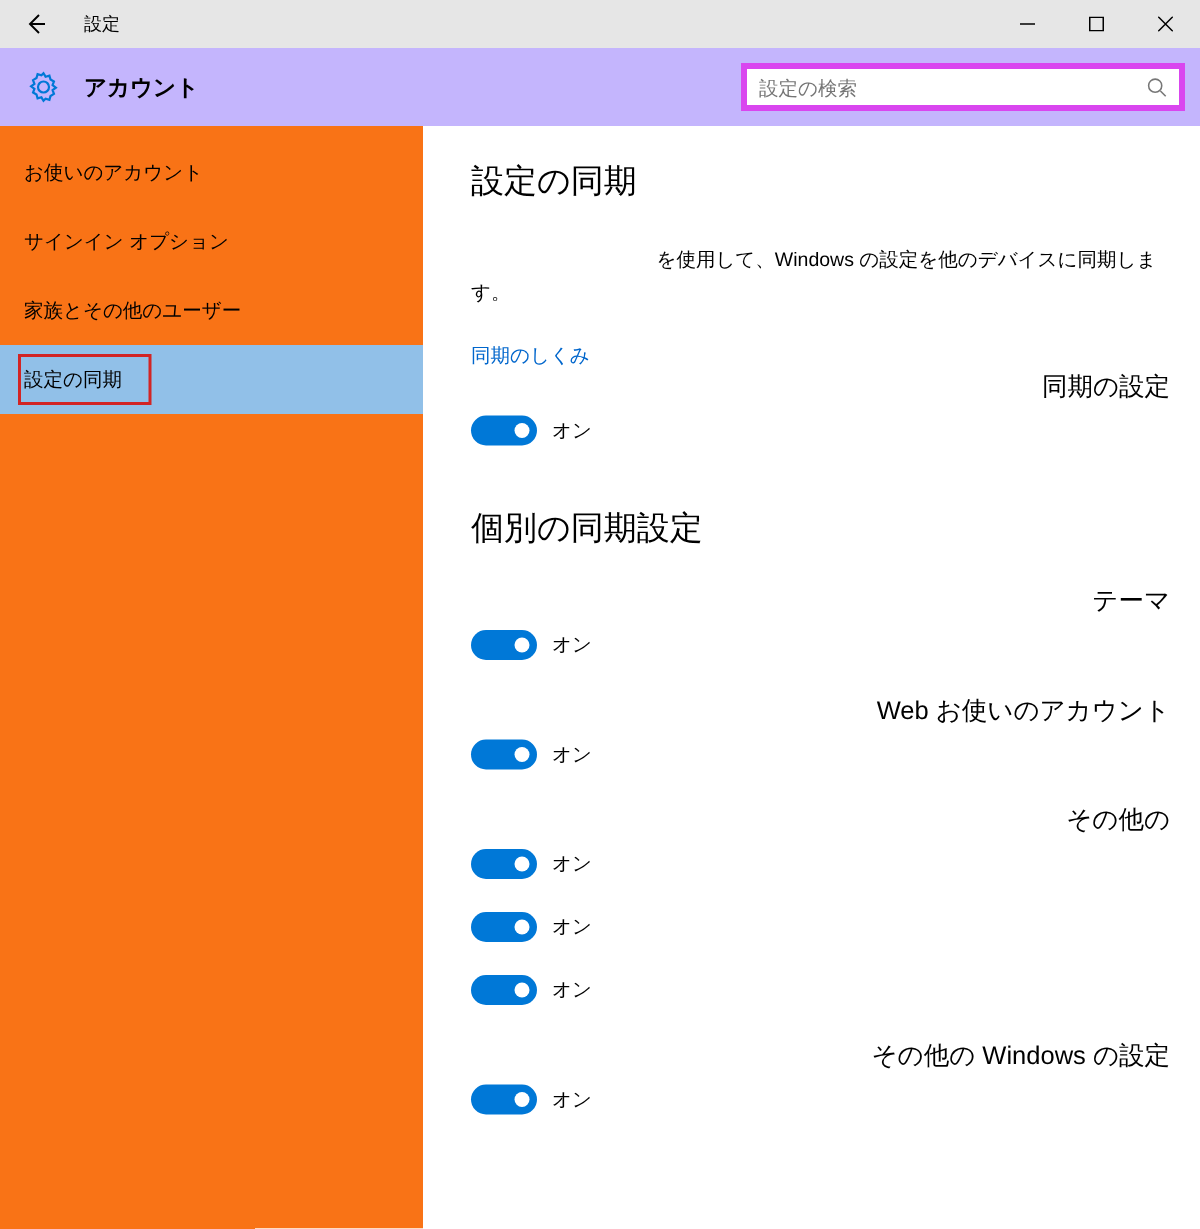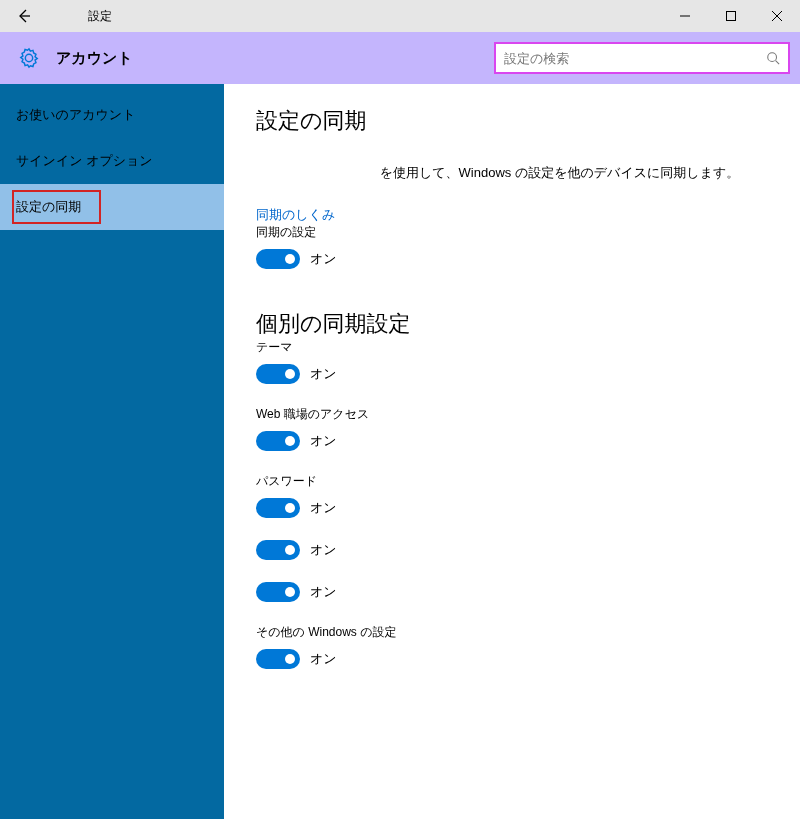--- a/index.html
+++ b/index.html
@@ -24,21 +24,20 @@
       display: flex;
       align-items: center;
       justify-content: center;
       height: 100%;
       cursor: pointer;
     }
     .titlebar .title {
       flex: 0 0 auto;
       padding-left: 8px;
       font-size: 12px;
-      margin-left: 32px;
     }
     .titlebar .spacer { flex: 1; }
     .titlebar .winbtn {
       width: 46px;
       height: 100%;
       display: flex;
       align-items: center;
       justify-content: center;
       cursor: pointer;
     }
@@ -57,21 +56,21 @@
     }
     .header .page-title {
       font-size: 15px;
       font-weight: 600;
       padding-left: 10px;
     }
     .header .spacer { flex: 1; }
     .searchbox {
       width: 296px;
       height: 32px;
-      border: 2px solid #d946ef;
+      border: 4px solid #d946ef;
       background: #fff;
       display: flex;
       align-items: center;
       padding: 0 8px;
     }
     .searchbox input {
       flex: 1;
       border: none;
       outline: none;
       font-size: 13px;
@@ -80,22 +79,22 @@
       background: transparent;
     }
     .searchbox .search-icon {
       color: #666;
     }
     .body {
       display: flex;
       height: calc(819px - 84px);
     }
     .sidebar {
-      width: 224px;
-      background: #0369a1;
+      width: 282px;
+      background: #f97316;
       padding-top: 8px;
     }
     .sidebar-item {
       height: 46px;
       display: flex;
       align-items: center;
       padding-left: 16px;
       font-size: 13px;
       cursor: pointer;
     }
@@ -114,35 +113,37 @@
     }
     .main h1 {
       font-size: 22px;
       font-weight: 400;
       margin-bottom: 26px;
     }
     .main h2 {
       font-size: 22px;
       font-weight: 400;
       margin-top: 40px;
+      margin-bottom: 22px;
     }
     .desc {
       font-size: 13px;
       margin-bottom: 22px;
       line-height: 1.7;
     }
     .link {
       color: #0066cc;
       font-size: 13px;
       cursor: pointer;
       display: inline-block;
     }
     .setting-label {
-      font-size: 12px;
+      font-size: 17px;
       margin-bottom: 8px;
+      text-align: right;
     }
     .setting-block {
       margin-bottom: 22px;
     }
     .toggle-row {
       display: flex;
       align-items: center;
       gap: 10px;
     }
     .toggle {
@@ -221,20 +222,23 @@
 </div>
 
 <div class="body">
   <div class="sidebar">
     <div class="sidebar-item">
       <span>お使いのアカウント</span>
     </div>
     <div class="sidebar-item">
       <span>サインイン オプション</span>
     </div>
+    <div class="sidebar-item">
+      <span>家族とその他のユーザー</span>
+    </div>
     <div class="sidebar-item selected">
       <span class="highlight-box">
         <span>設定の同期</span>
       </span>
     </div>
   </div>
 
   <div class="main">
     <h1>設定の同期</h1>
 
@@ -257,29 +261,29 @@
 
     <div class="setting-block">
       <div class="setting-label">テーマ</div>
       <div class="toggle-row">
         <div class="toggle"></div>
         <span class="toggle-label">オン</span>
       </div>
     </div>
 
     <div class="setting-block">
-      <div class="setting-label">Web 職場のアクセス</div>
-      <div class="toggle-row">
-        <div class="toggle"></div>
-        <span class="toggle-label">オン</span>
-      </div>
-    </div>
-
-    <div class="setting-block">
-      <div class="setting-label">パスワード</div>
+      <div class="setting-label">Web お使いのアカウント</div>
+      <div class="toggle-row">
+        <div class="toggle"></div>
+        <span class="toggle-label">オン</span>
+      </div>
+    </div>
+
+    <div class="setting-block">
+      <div class="setting-label">その他の</div>
       <div class="toggle-row">
         <div class="toggle"></div>
         <span class="toggle-label">オン</span>
       </div>
     </div>
 
     <div class="setting-block">
       <div class="toggle-row">
         <div class="toggle"></div>
         <span class="toggle-label">オン</span>

